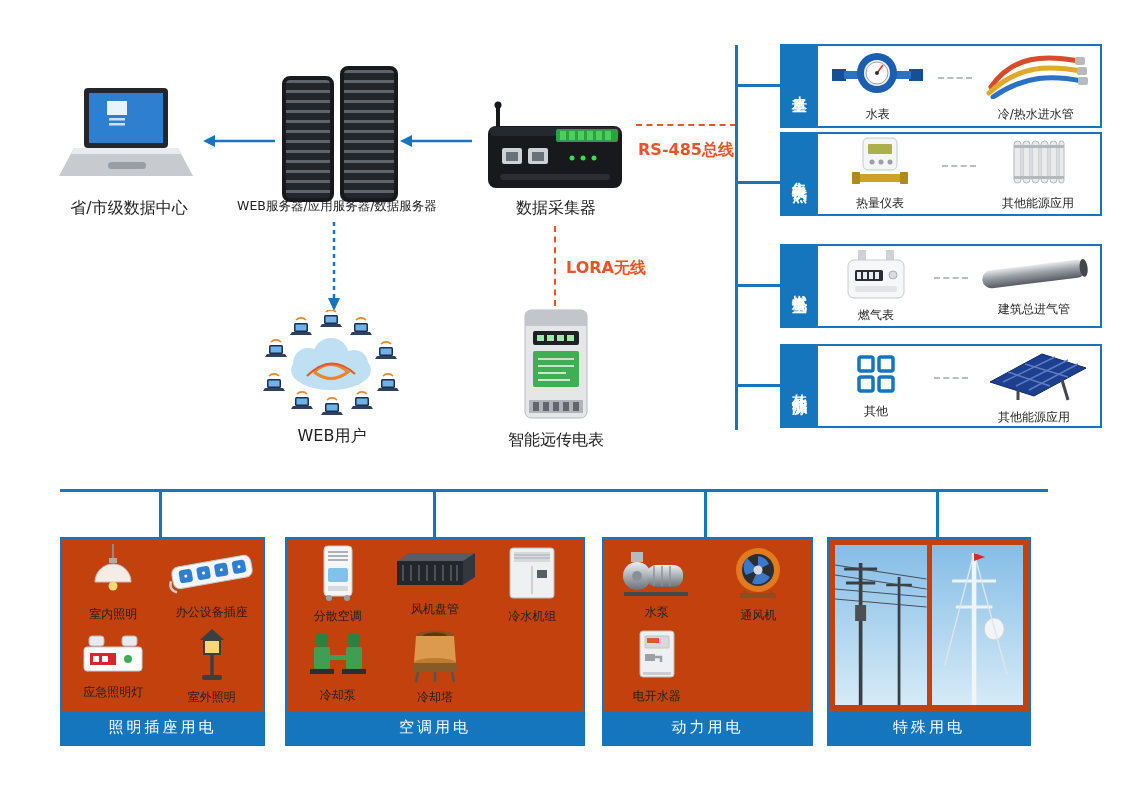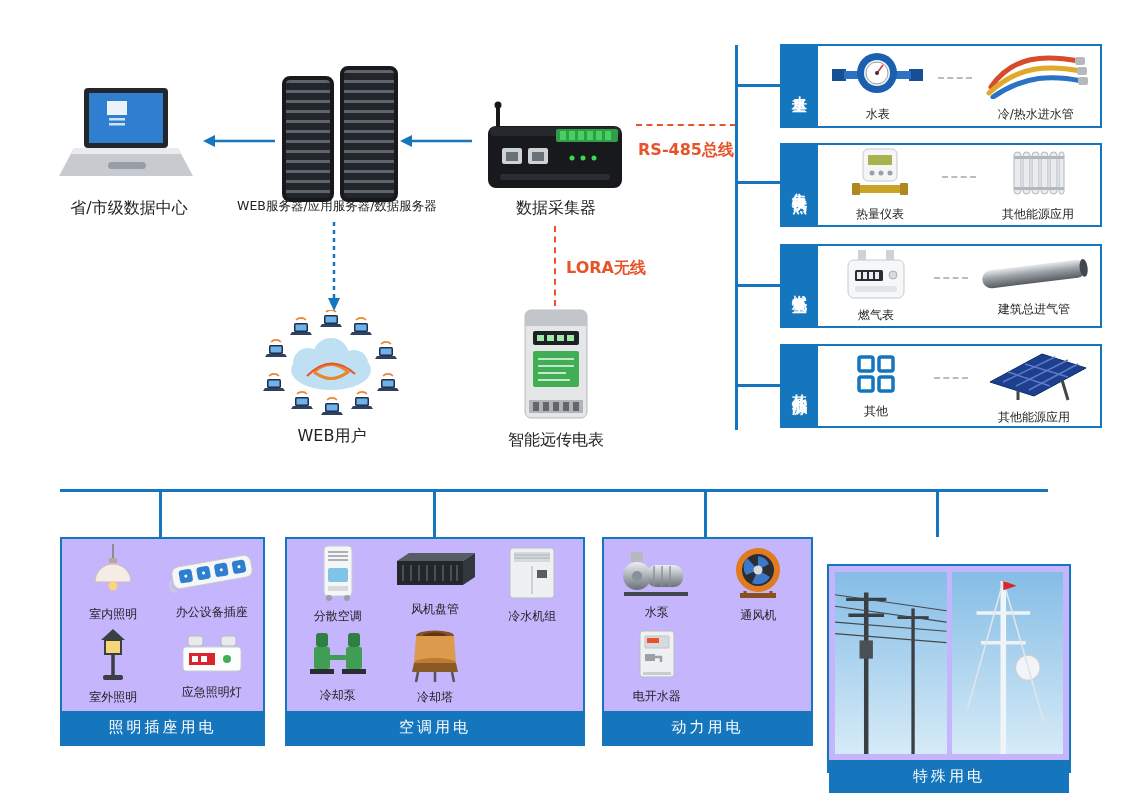--- a/index.html
+++ b/index.html
@@ -15,21 +15,21 @@
   
   .group{position:absolute;left:780px;width:322px;height:84px;display:flex;}
   .gtab{width:38px;background:var(--blue);color:#fff;display:flex;align-items:center;justify-content:center;
         writing-mode:vertical-rl;text-orientation:upright;font-size:15px;font-weight:600;letter-spacing:2px;}
   .gbody{flex:1;border:2px solid var(--blue);border-left:none;background:#fff;display:flex;
          align-items:center;justify-content:space-evenly;}
   .pitem{display:flex;flex-direction:column;align-items:center;gap:3px;min-width:96px;}
   .plabel{font-size:12px;color:#222;white-space:nowrap;}
   .pdash{width:34px;border-top:2px dashed #b9bdc2;margin-top:-16px;}
   
-  .bbox{position:absolute;height:209px;border:2px solid var(--blue);background:#c4b5fd;display:flex;
+  .bbox{position:absolute;height:209px;border:2px solid var(--blue);background:#c2410c;display:flex;
         flex-direction:column;box-sizing:border-box;}
   .bgrid{flex:1;display:grid;align-items:center;justify-items:center;padding:4px 2px;}
   .cols2{grid-template-columns:1fr 1fr;}
   .cols3{grid-template-columns:1fr 1fr 1fr;}
   .btitle{height:33px;background:var(--blue);color:#fff;display:flex;align-items:center;
           justify-content:center;font-size:15px;letter-spacing:3px;flex:none;}
   .cell{display:flex;flex-direction:column;align-items:center;gap:2px;}
   .clabel{font-size:12px;color:#222;white-space:nowrap;}
   .photos{flex:1;display:flex;gap:5px;padding:6px;}
   .photo{flex:1;background:linear-gradient(180deg,#85bde6,#d6ebf7);position:relative;overflow:hidden;}
@@ -216,21 +216,21 @@
             <rect x="92" y="8" width="10" height="8" rx="2" fill="#b6babf"></rect>
             <rect x="94" y="18" width="10" height="8" rx="2" fill="#b6babf"></rect>
             <rect x="95" y="28" width="10" height="8" rx="2" fill="#b6babf"></rect>
           </svg>
         </span>
         <span class="plabel">冷/热水进水管</span>
       </div>
     </div>
   </div>
 
-  <div class="group" style="top:143px">
+  <div class="group" style="top:132px">
     <div class="gtab">集中供热</div>
     <div class="gbody">
       <div class="pitem">
         <span>
           <svg width="60" height="52" viewBox="0 0 60 52">
             <rect x="13" y="2" width="34" height="32" rx="5" fill="#f4f5f6" stroke="#c6cacd"></rect>
             <rect x="18" y="8" width="24" height="10" rx="1" fill="#aab04a"></rect>
             <circle cx="22" cy="26" r="2.5" fill="#9aa0a6"></circle>
               <circle cx="31" cy="26" r="2.5" fill="#9aa0a6"></circle>
               <circle cx="40" cy="26" r="2.5" fill="#9aa0a6"></circle>
@@ -380,44 +380,44 @@
                   <circle cx="55.5" cy="25.5" r="1.5"></circle>
                   <circle cx="73.5" cy="25.5" r="1.5"></circle>
                 </g>
             </g>
           </svg>
         </span>
         <span class="clabel">办公设备插座</span>
       </div>
       <div class="cell">
         <span>
-          <svg width="42" height="58" viewBox="0 0 42 58">
-            <path d="M9 15 L33 15 L21 4 Z" fill="#3a3f44"></path>
-            <rect x="13" y="15" width="16" height="14" fill="#f5d77a" stroke="#3a3f44" stroke-width="2"></rect>
-            <line x1="21" y1="29" x2="21" y2="50" stroke="#3a3f44" stroke-width="3.5"></line>
-            <rect x="11" y="50" width="20" height="5" rx="2" fill="#3a3f44"></rect>
-          </svg>
-        </span>
-        <span class="clabel">室外照明</span>
-      </div>
-      <div class="cell">
-        <span>
           <svg width="74" height="48" viewBox="0 0 74 48">
             <rect x="13" y="6" width="15" height="10" rx="3" fill="#e8eaec" stroke="#b6babe"></rect>
             <rect x="46" y="6" width="15" height="10" rx="3" fill="#e8eaec" stroke="#b6babe"></rect>
             <rect x="8" y="17" width="58" height="24" rx="3" fill="#fdfdfd" stroke="#c9cdd1"></rect>
             <rect x="14" y="23" width="26" height="12" fill="#d8262b"></rect>
             <g fill="#fff">
                 <rect x="17" y="26" width="6" height="6"></rect>
                 <rect x="26" y="26" width="6" height="6"></rect>
               </g>
             <circle cx="52" cy="29" r="4" fill="#3fae54"></circle>
           </svg>
         </span>
         <span class="clabel">应急照明灯</span>
+      </div>
+      <div class="cell">
+        <span>
+          <svg width="42" height="58" viewBox="0 0 42 58">
+            <path d="M9 15 L33 15 L21 4 Z" fill="#3a3f44"></path>
+            <rect x="13" y="15" width="16" height="14" fill="#f5d77a" stroke="#3a3f44" stroke-width="2"></rect>
+            <line x1="21" y1="29" x2="21" y2="50" stroke="#3a3f44" stroke-width="3.5"></line>
+            <rect x="11" y="50" width="20" height="5" rx="2" fill="#3a3f44"></rect>
+          </svg>
+        </span>
+        <span class="clabel">室外照明</span>
       </div>
     </div>
     <div class="btitle">照明插座用电</div>
   </div>
 
   <div class="bbox" style="left:285px;top:537px;width:300px">
     <div class="bgrid cols3">
       <div class="cell">
         <span>
           <svg width="46" height="58" viewBox="0 0 46 58">
@@ -561,21 +561,21 @@
             <path d="M25 29 h6 v5" stroke="#9aa0a6" stroke-width="2.5" fill="none"></path>
             <rect x="13" y="44" width="28" height="3" fill="#c9cdd1"></rect>
           </svg>
         </span>
         <span class="clabel">电开水器</span>
       </div>
     </div>
     <div class="btitle">动力用电</div>
   </div>
 
-  <div class="bbox" style="left:827px;top:564px;width:244px">
+  <div class="bbox" style="left:827px;top:537px;width:204px">
     <div class="photos">
       <div class="photo">
         <svg width="100%" height="100%" viewBox="0 0 100 160" preserveAspectRatio="none">
           <line x1="28" y1="160" x2="28" y2="18" stroke="#3a3f44" stroke-width="4"></line>
           <line x1="70" y1="160" x2="70" y2="32" stroke="#3a3f44" stroke-width="3"></line>
           <line x1="10" y1="24" x2="46" y2="24" stroke="#3a3f44" stroke-width="3"></line>
           <line x1="12" y1="38" x2="44" y2="38" stroke="#3a3f44" stroke-width="3"></line>
           <line x1="56" y1="40" x2="84" y2="40" stroke="#3a3f44" stroke-width="2.5"></line>
           <rect x="22" y="60" width="12" height="16" fill="#4a5056"></rect>
           <g stroke="#43484d" stroke-width="1">

